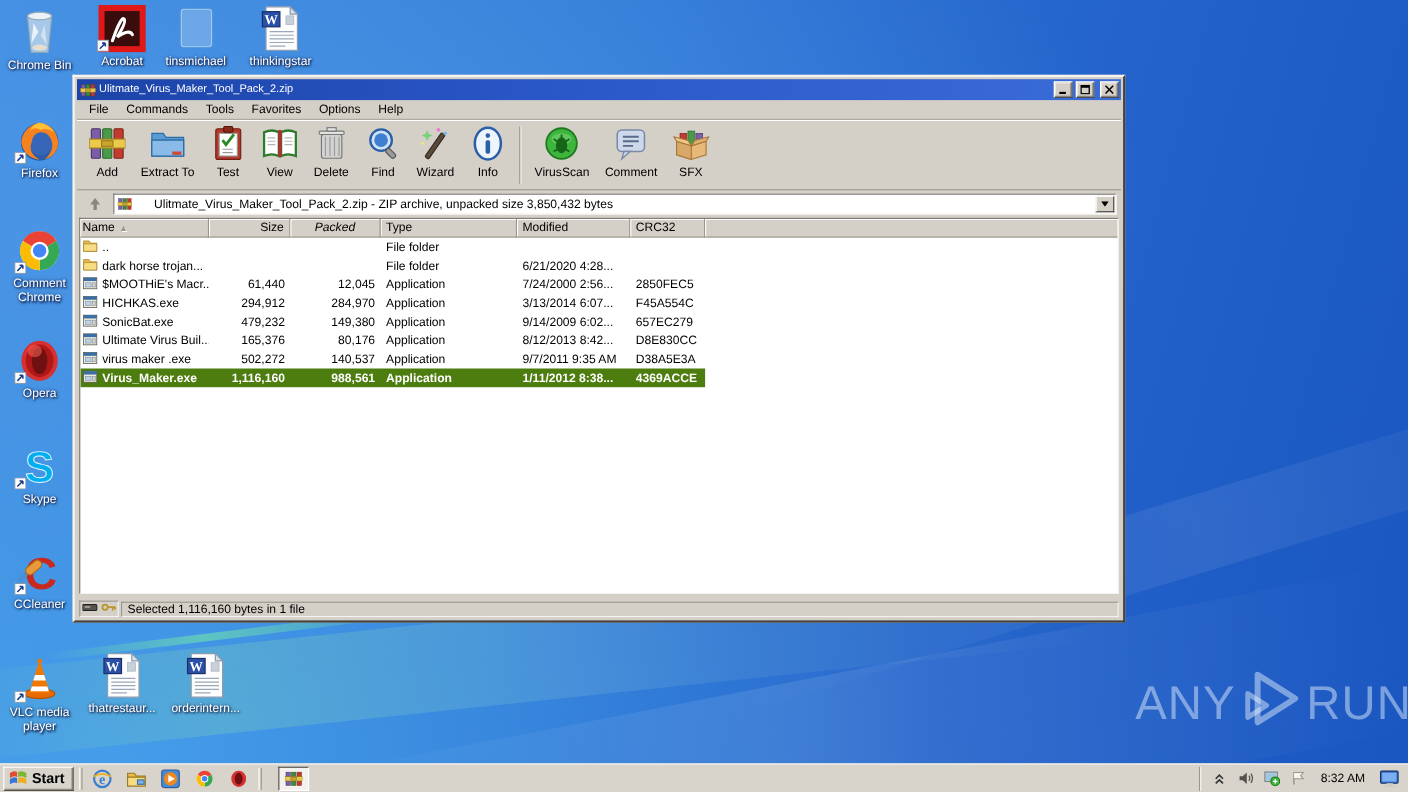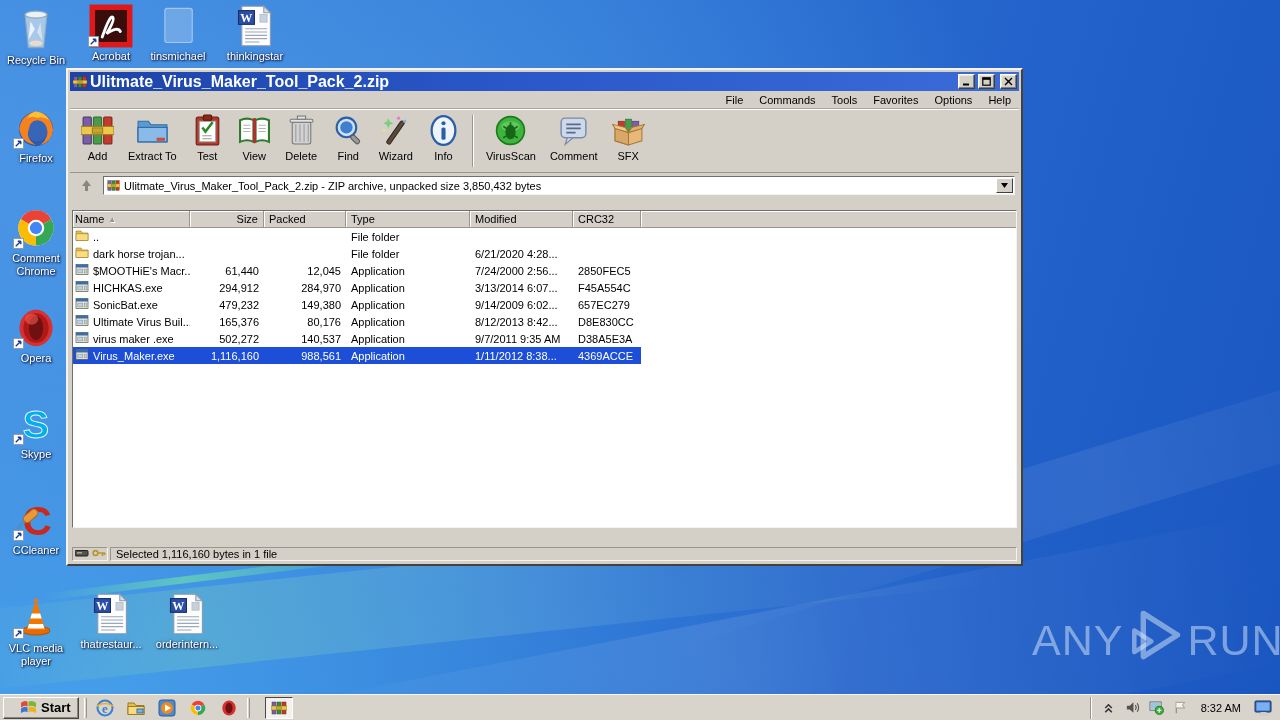--- a/index.html
+++ b/index.html
@@ -30,71 +30,71 @@
   .watermark { position:absolute; left:1032px; top:608px; display:flex; align-items:center; gap:5px;
                color:rgba(228,240,252,.48); font-size:43px; font-weight:500; letter-spacing:1px; }
   .watermark svg { width:54px; height:54px; }
 
   
   .win { position:absolute; left:66px; top:68px; width:957px; height:498px; background:#d4d0c8;
          border:2px solid; border-color:#f5f3ef #45423d #45423d #f5f3ef; padding:2px; display:flex; flex-direction:column; }
   .titlebar { height:19px; flex:0 0 19px; background:linear-gradient(90deg,#1c44a8 0%,#2a57c8 45%,#3a6cd8 100%);
               display:flex; align-items:center; gap:3px; padding:0 2px 0 3px; }
   .titlebar .ticon svg { width:14px; height:14px; display:block; }
-  .title { flex:1; color:#fff; font-weight:bold; font-size:16px; white-space:nowrap; overflow:hidden; }
+  .title { flex:1; color:#fff; font-weight:normal; font-size:10px; white-space:nowrap; overflow:hidden; }
   .tbtn { width:17px; height:15px; background:#d4d0c8; border:1px solid; border-color:#fff #404040 #404040 #fff;
           box-shadow:inset -1px -1px 0 #808080, inset 1px 1px 0 #ece9d8; display:flex; align-items:center; justify-content:center; }
   .tbtn.close { margin-left:2px; }
   .tbtn svg { width:9px; height:9px; }
-  .menubar { height:18px; flex:0 0 18px; display:flex; align-items:center; padding-left:3px; border-bottom:1px solid #aaa69e;justify-content:flex-end; }
+  .menubar { height:18px; flex:0 0 18px; display:flex; align-items:center; padding-left:3px; border-bottom:1px solid #aaa69e; }
   .menu-item { padding:2px 8px; }
   .toolbar { height:64px; flex:0 0 64px; display:flex; align-items:flex-start; padding:3px 2px 0 4px; border-bottom:1px solid #9a968e; box-shadow:0 1px 0 #fff inset; }
   .tool { display:flex; flex-direction:column; align-items:center; gap:1px; padding:2px 7px 1px; min-width:44px; }
   .tool svg { width:33px; height:33px; }
   .tlabel { font-size:11px; }
   .tsep { width:0; height:52px; border-left:1px solid #9a968e; border-right:1px solid #fff; margin:3px 5px 0; }
   .addr { height:25px; flex:0 0 25px; display:flex; align-items:center; gap:5px; padding:2px 4px; }
   .upbtn { width:24px; height:19px; display:flex; align-items:center; justify-content:center; }
   .upbtn svg { width:13px; height:13px; }
   .combo { flex:1; height:19px; background:#fff; border:1px solid; border-color:#716f6a #f5f3ef #f5f3ef #716f6a;
-           display:flex; align-items:center; gap:4px; padding-left:3px; }
+           display:flex; align-items:center; gap:20px; padding-left:3px; }
   .combo .cicon svg { width:13px; height:13px; display:block; }
   .combo-btn { margin-left:auto; width:17px; height:15px; background:#d4d0c8; border:1px solid; border-color:#fff #404040 #404040 #fff;
                display:flex; align-items:center; justify-content:center; margin-right:1px; }
   .combo-btn svg { width:7px; height:5px; }
-  .list-wrap { flex:1; margin:12px 2px; border:1px solid; border-color:#716f6a #f5f3ef #f5f3ef #716f6a; background:#fff;
+  .list-wrap { flex:1; margin:0 2px; border:1px solid; border-color:#716f6a #f5f3ef #f5f3ef #716f6a; background:#fff;
                display:flex; flex-direction:column; overflow:hidden; }
   .lheader { display:flex; height:17px; flex:0 0 17px; background:#d4d0c8; }
   .hcell { display:flex; align-items:center; gap:3px; padding:1px 5px; border-right:1px solid #9a968e; border-bottom:1px solid #9a968e;
            box-shadow:inset 1px 1px 0 #fff; white-space:nowrap; overflow:hidden; }
   .hfill { flex:1; border-right:none; }
   .sortmark { color:#9a968e; font-size:8px; text-shadow:1px 1px 0 #fff; }
   .rows { flex:1; overflow:hidden; }
   .row { display:flex; align-items:center; height:17px; width:568px; color:#000; }
-  .row.selected { background:#1d4ed8; color:#fff; }
+  .row.selected { background:#4d7c0f; color:#fff;font-weight:bold; }
   .cell { padding:0 5px; white-space:nowrap; overflow:hidden; }
   .c-name { width:117px; display:flex; align-items:center; gap:4px; padding-left:2px; }
   .c-name svg { width:14px; height:13px; flex:0 0 14px; }
   .c-size { width:74px; text-align:right; }
   .c-packed { width:82px; text-align:right; }
   .c-type { width:124px; }
   .c-mod { width:103px; }
   .c-crc { width:68px; }
   .statusbar { height:22px; flex:0 0 22px; display:flex; gap:2px; padding:2px 2px 1px; align-items:flex-end; }
   .sb { border:1px solid; border-color:#9a968e #f5f3ef #f5f3ef #9a968e; display:flex; align-items:center; padding:0 5px; }
   .sb-icons { width:36px; justify-content:center; gap:3px; padding:0 2px; }
   .sb-icons svg { width:14px; height:10px; }
   .sb-left { flex:1; }
   .sb-right { width:450px; position:relative; }
   .grip { position:absolute; right:1px; bottom:1px; width:12px; height:12px; }
 
   
   .taskbar { position:absolute; left:0; top:694px; width:1280px; height:26px; background:#d8d4cc;
              border-top:1px solid #f8f7f3; display:flex; align-items:center; padding:0 3px; }
-  .start-btn { height:22px; display:flex; align-items:center; gap:4px; padding:0 7px 0 16px; background:#d8d4cc;
+  .start-btn { height:22px; display:flex; align-items:center; gap:4px; padding:0 7px 0 4px; background:#d8d4cc;
                border:1px solid; border-color:#fff #4a4844 #4a4844 #fff; box-shadow:inset -1px -1px 0 #8a867e;
                font-weight:bold; font-size:13px; }
   .start-btn svg { width:17px; height:15px; }
   .tb-handle { width:3px; height:20px; margin:0 5px; border-left:1px solid #fff; border-right:1px solid #9a968e; }
   .ql { display:flex; align-items:center; gap:13px; padding:0 4px; }
   .ql svg { width:18px; height:18px; display:block; }
   .task-btn { width:28px; height:22px; margin-left:10px; background:#f2f1ed; border:1px solid; border-color:#4a4844 #fff #fff #4a4844;
               display:flex; align-items:center; justify-content:center; }
   .task-btn svg { width:16px; height:16px; }
   .tray { margin-left:auto; height:22px; display:flex; align-items:center; gap:9px; padding:0 4px 0 10px;
@@ -115,21 +115,21 @@
     <div class="dicon" style="left: 2px; top: 4px;">
       <div class="art">
         <svg class="main" viewBox="0 0 40 40">
           <path d="M10 6 L30 6 L27 36 L13 36 Z" fill="rgba(205,222,235,.72)" stroke="#8fa8b8"></path>
           <ellipse cx="20" cy="6" rx="10" ry="3.2" fill="#eaf2f7" stroke="#8fa8b8"></ellipse>
           <path d="M15 12 L19 19 L13 29 Z" fill="#fff" opacity=".75"></path>
           <path d="M24 13 L21 22 L26 30 Z" fill="#dde8f0" opacity=".8"></path>
           <ellipse cx="20" cy="32" rx="6" ry="2.5" fill="#e6ddd0"></ellipse>
         </svg>
       </div>
-      <div class="lbl">Recycle Bin</div>
+      <div class="lbl">Chrome Bin</div>
     </div>
     <div class="dicon" style="left: 2px; top: 102px;">
       <div class="art">
         <svg class="main" viewBox="0 0 40 40">
           <circle cx="20" cy="21" r="15.5" fill="#2d5ba9"></circle>
           <circle cx="21" cy="22" r="10" fill="#3766b8"></circle>
           <path d="M20 5 Q34 7 35.5 22 Q34 33 24 35.5 Q33 28 29.5 19 Q27 13 21 13 Q14.5 13.5 13.5 21 Q10 30 20 35.5 Q7 34 4.8 21 Q6.5 8 20 5" fill="#f5821f"></path>
           <path d="M20 5 Q28 6 32 13 Q26 9 21 11 Q15 8 12 12 Q14 6 20 5" fill="#ffca3a" opacity=".85"></path>
         </svg>
         <span class="badge"><svg viewBox="0 0 12 12">
@@ -457,21 +457,21 @@
   </div>
   <div class="list-wrap">
     <div class="lheader" id="lheader">
         <div class="hcell c-name">
           <span>Name</span>
           <span class="sortmark">▲</span>
         </div>
         <div class="hcell c-size" style="justify-content: flex-end; text-align: right;">
           <span>Size</span>
         </div>
-        <div class="hcell c-packed" style="justify-content: flex-start;">
+        <div class="hcell c-packed" style="justify-content: center; font-style: italic;">
           <span>Packed</span>
         </div>
         <div class="hcell c-type">
           <span>Type</span>
         </div>
         <div class="hcell c-mod">
           <span>Modified</span>
         </div>
         <div class="hcell c-crc">
           <span>CRC32</span>

